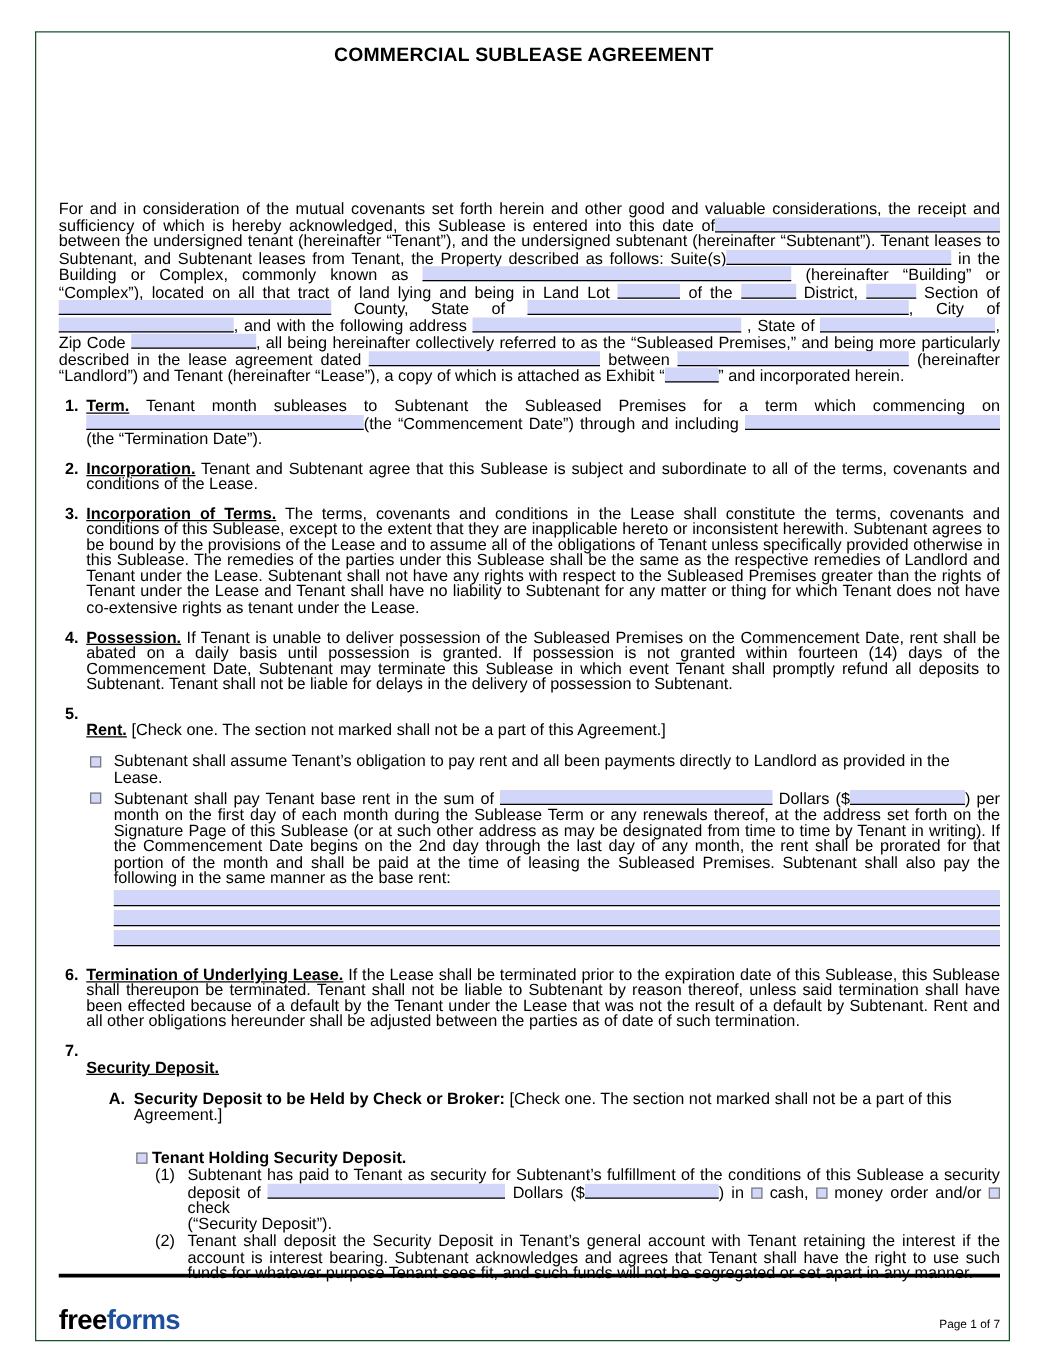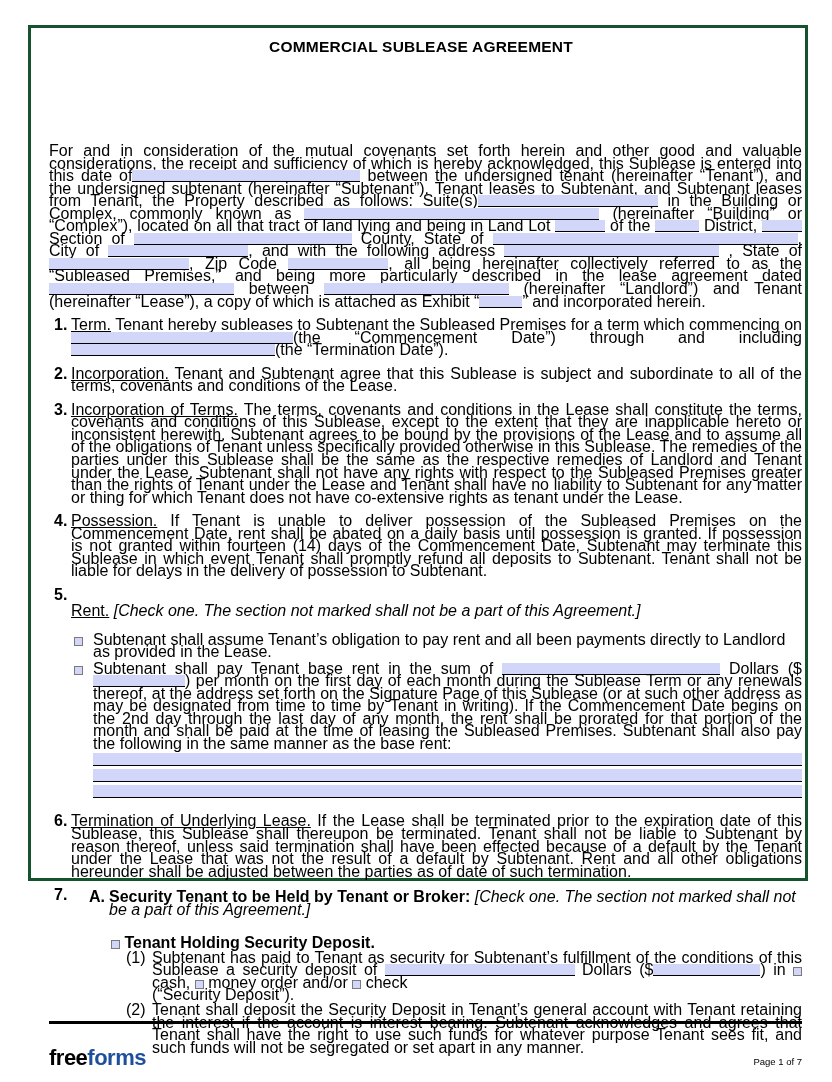--- a/index.html
+++ b/index.html
@@ -12,45 +12,45 @@
     height: 1082px;
     font-family: "Liberation Sans", sans-serif;
     color: #000000;
     overflow: hidden;
   }
   .page {
     position: absolute;
     left: 28px;
     top: 25px;
     width: 780px;
-    height: 856px;
-    border: 3px solid #14532d;
+    height: 1048px;
+    border: 1px solid #14532d;
     box-sizing: border-box;
     background: #ffffff;
   }
   .page-inner {
     position: absolute;
     left: 9px;
     top: 0;
     width: 762px;
     height: 1046px;
   }
   .doc-title {
     text-align: center;
     font-size: 15.5px;
     font-weight: bold;
     letter-spacing: 0.2px;
     margin-top: 10px;
   }
   .body-area {
     position: absolute;
     left: 9px;
-    top: 117px;
+    top: 135px;
     width: 753px;
-    font-size: 16px;
+    font-size: 13px;
     line-height: 12.55px;
   }
   p.just {
     margin: 0;
     text-align: justify;
     text-justify: inter-word;
   }
   .blank {
     display: inline-block;
     background: #d2d6f8;
@@ -68,25 +68,24 @@
     width: 22px;
     flex: 0 0 22px;
     font-weight: bold;
     padding-left: 5px;
     box-sizing: border-box;
   }
   .sec .content {
     flex: 1 1 auto;
   }
   .hd {
-    font-weight: normal;
+    font-weight: bold;
     text-decoration: underline;
   }
   .ital {
-    font-style: italic;
     text-align: center;
   }
   
   .cb {
     display: inline-block;
     width: 9px;
     height: 9px;
     background: #d2d6f8;
     border: 1px solid #7a7a7a;
     box-sizing: border-box;
@@ -179,21 +178,21 @@
 
     <div class="doc-title">COMMERCIAL SUBLEASE AGREEMENT</div>
 
     <div class="body-area">
 
       <p class="just"><span>For and in consideration of the mutual covenants set forth herein and other good and valuable considerations, the receipt and sufficiency of which is hereby acknowledged, this Sublease is entered into this date of</span><span class="blank" style="width:228px"></span> <span>between the undersigned tenant (hereinafter “Tenant”), and the undersigned subtenant (hereinafter “Subtenant”). Tenant leases to Subtenant, and Subtenant leases from Tenant, the Property described as follows: Suite(s)</span><span class="blank" style="width:180px"></span> <span>in the Building or Complex, commonly known as</span> <span class="blank" style="width:295px"></span> <span>(hereinafter “Building” or “Complex”), located on all that tract of land lying and being in Land Lot</span> <span class="blank" style="width:50px"></span> <span>of the</span> <span class="blank" style="width:44px"></span> <span>District,</span> <span class="blank" style="width:40px"></span> <span>Section of</span> <span class="blank" style="width:218px"></span> <span>County, State of</span> <span class="blank" style="width:305px"></span><span>, City of</span> <span class="blank" style="width:140px"></span><span>, and with the following address</span> <span class="blank" style="width:215px"></span> <span>, State of</span> <span class="blank" style="width:140px"></span><span>, Zip Code</span> <span class="blank" style="width:100px"></span><span>, all being hereinafter collectively referred to as the “Subleased Premises,” and being more particularly described in the lease agreement dated</span> <span class="blank" style="width:185px"></span> <span>between</span> <span class="blank" style="width:185px"></span> <span>(hereinafter “Landlord”) and Tenant (hereinafter “Lease”), a copy of which is attached as Exhibit “</span><span class="blank" style="width:43px"></span><span>” and incorporated herein.</span></p>
 
       <div class="sec">
         <div class="num">1.</div>
         <div class="content">
-          <p class="just"><span class="hd">Term.</span> <span>Tenant hereby subleases to Subtenant the Subleased Premises for a term which commencing on</span> <span class="blank" style="width:222px"></span><span>(the “Commencement Date”) through and including</span> <span class="blank" style="width:204px"></span><span>(the “Termination Date”).</span></p>
+          <p class="just"><span class="hd">Term.</span> <span>Tenant month subleases to Subtenant the Subleased Premises for a term which commencing on</span> <span class="blank" style="width:222px"></span><span>(the “Commencement Date”) through and including</span> <span class="blank" style="width:204px"></span><span>(the “Termination Date”).</span></p>
         </div>
       </div>
 
       <div class="sec">
         <div class="num">2.</div>
         <div class="content">
           <p class="just"><span class="hd">Incorporation.</span> <span>Tenant and Subtenant agree that this Sublease is subject and subordinate to all of the terms, covenants and conditions of the Lease.</span></p>
         </div>
       </div>
 
@@ -236,24 +235,25 @@
       <div class="sec" style="margin-top:17px">
         <div class="num">6.</div>
         <div class="content">
           <p class="just"><span class="hd">Termination of Underlying Lease.</span> <span>If the Lease shall be terminated prior to the expiration date of this Sublease, this Sublease shall thereupon be terminated. Tenant shall not be liable to Subtenant by reason thereof, unless said termination shall have been effected because of a default by the Tenant under the Lease that was not the result of a default by Subtenant. Rent and all other obligations hereunder shall be adjusted between the parties as of date of such termination.</span></p>
         </div>
       </div>
 
       <div class="sec">
         <div class="num">7.</div>
         <div class="content">
+          <p><span class="hd">Security Deposit.</span></p>
 
           <div class="sub-a">
             <div class="lbl">A.</div>
-            <div class="txt"><span style="font-weight:bold">Security Tenant to be Held by Tenant or Broker:</span> <span class="ital">[Check one. The section not marked shall not be a part of this Agreement.]</span></div>
+            <div class="txt"><span style="font-weight:bold">Security Deposit to be Held by Check or Broker:</span> <span class="ital">[Check one. The section not marked shall not be a part of this Agreement.]</span></div>
           </div>
 
           <div class="sub-chk"><span class="cb"></span> <span>Tenant Holding Security Deposit.</span></div>
 
           <div class="sub-n">
             <div class="lbl">(1)</div>
             <div class="txt"><span>Subtenant has paid to Tenant as security for Subtenant’s fulfillment of the conditions of this Sublease a security deposit of</span> <span class="blank" style="width:190px"></span> <span>Dollars ($</span><span class="blank" style="width:107px"></span><span>) in</span> <span class="cb"></span> <span class="nowrap">cash,</span> <span class="cb"></span> <span class="nowrap">money order and/or</span> <span class="cb"></span> <span class="nowrap">check</span><br><span>(“Security Deposit”).</span></div>
           </div>
 
           <div class="sub-n">

